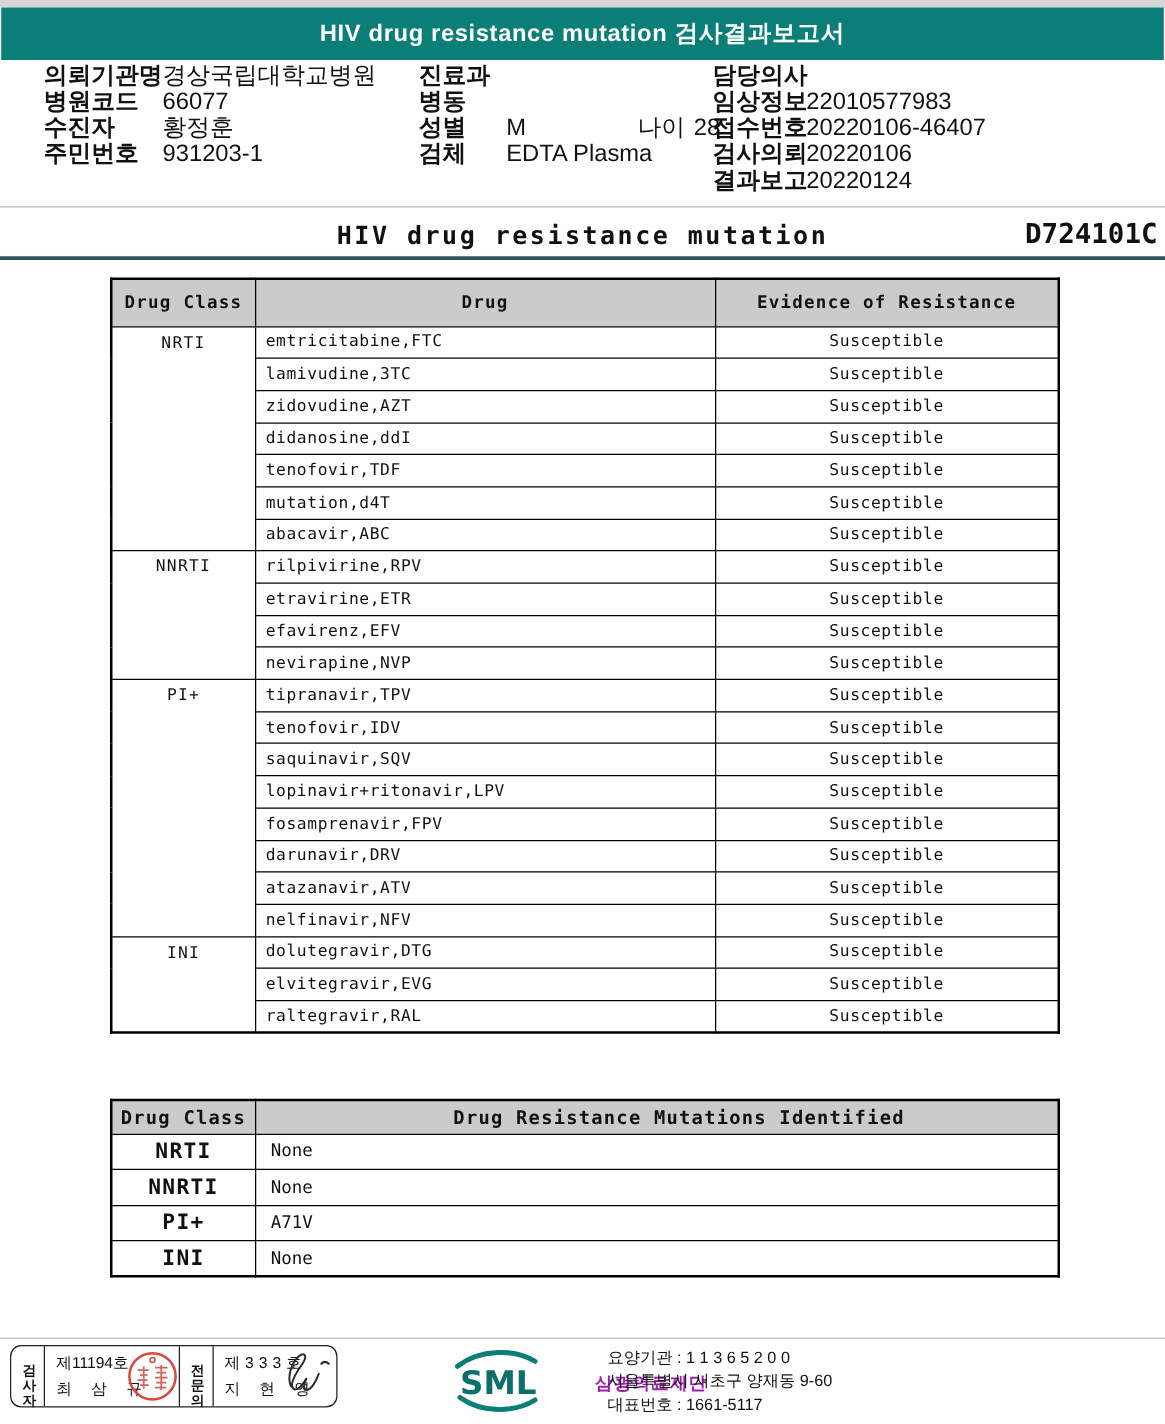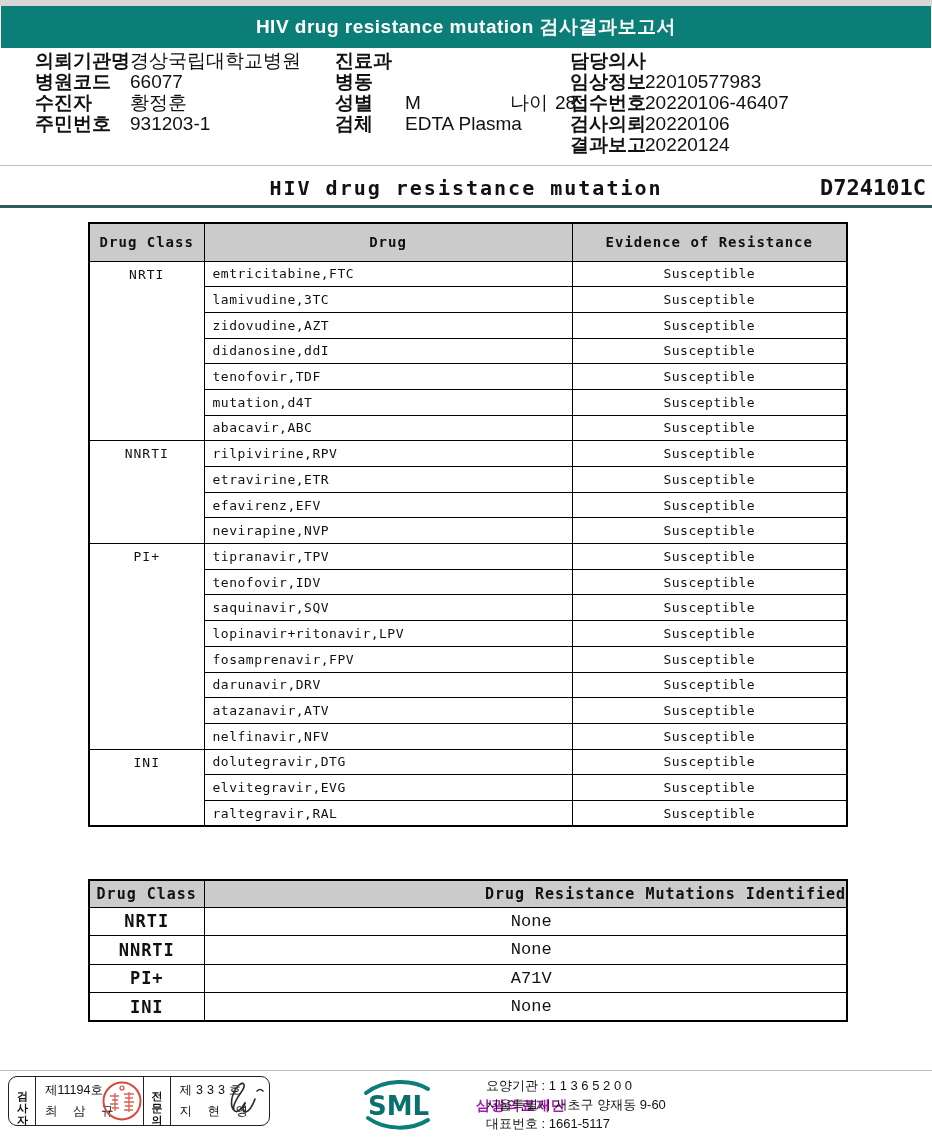--- a/index.html
+++ b/index.html
@@ -55,24 +55,24 @@
   .tbl1 td.drug-cell { text-align:left; padding-left:8px; letter-spacing:0.5px; }
   .tbl1 td.evid-cell { text-align:center; letter-spacing:0.5px; }
 
   .tbl2 { position:absolute; top:879px; left:88px; width:758px; border:2px solid #000; }
   .tbl2 th {
     border:1px solid #000; background:#cbcbcb; height:27px;
     font-size:15px; font-weight:bold; letter-spacing:1px;
     font-family:"DejaVu Sans Mono", monospace;
   }
   .tbl2 th.h-class { text-align:center; }
-  .tbl2 th.h-mut { text-align:right; padding-left:36px; }
+  .tbl2 th.h-mut { text-align:center; padding-left:36px; }
   .tbl2 td { border:1px solid #000; height:28.5px; font-family:"DejaVu Sans Mono", monospace; }
   .tbl2 td.class-cell { text-align:center; font-size:17px; font-weight:bold; letter-spacing:1px; }
-  .tbl2 td.mut-cell { text-align:center; padding-left:12px; font-size:17px;font-family:Liberation Mono, monospace; }
+  .tbl2 td.mut-cell { text-align:left; padding-left:12px; font-size:14px; }
 
   
   .divider2 { position:absolute; top:1070px; left:0; width:932px; height:1px; background:#bcbcbc; }
   .sign-box {
     position:absolute; top:1076px; left:8px; width:262px; height:50px;
     border:1px solid #222; border-radius:9px; display:flex; background:#fff;
   }
   .role-cell {
     width:27px; border-right:1px solid #222; display:flex; align-items:center; justify-content:center;
     font-size:11px; font-weight:bold;

